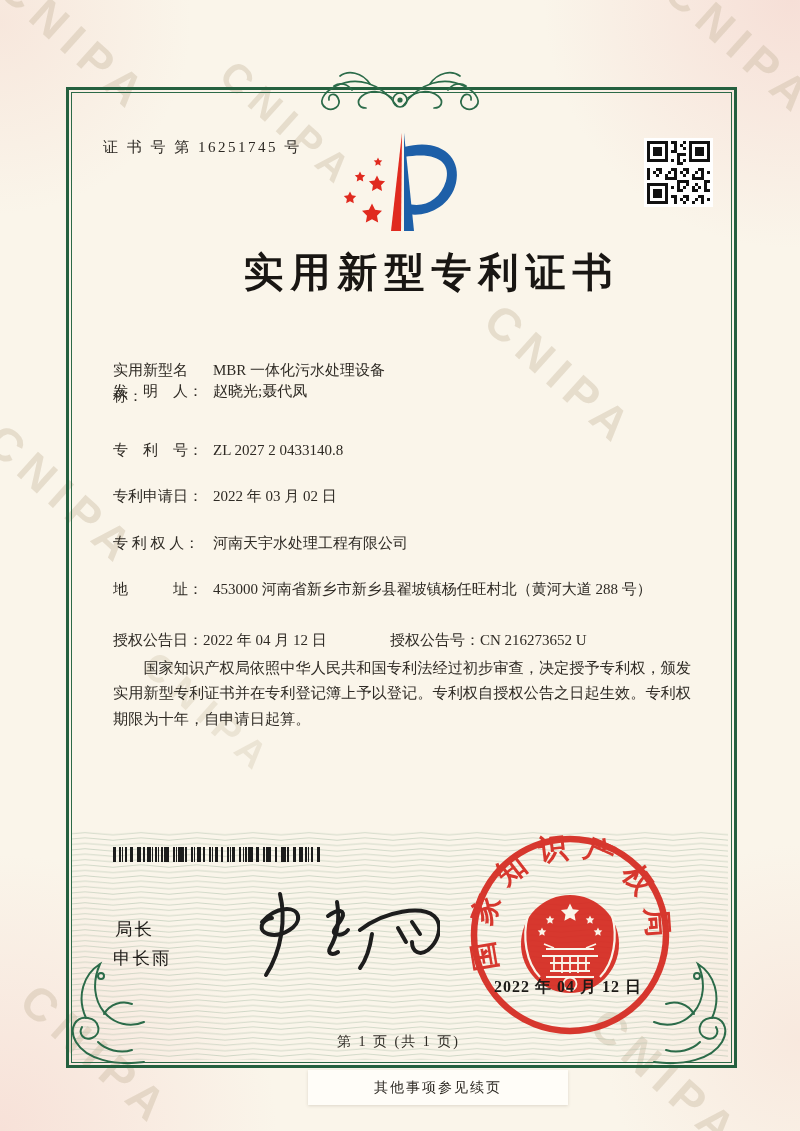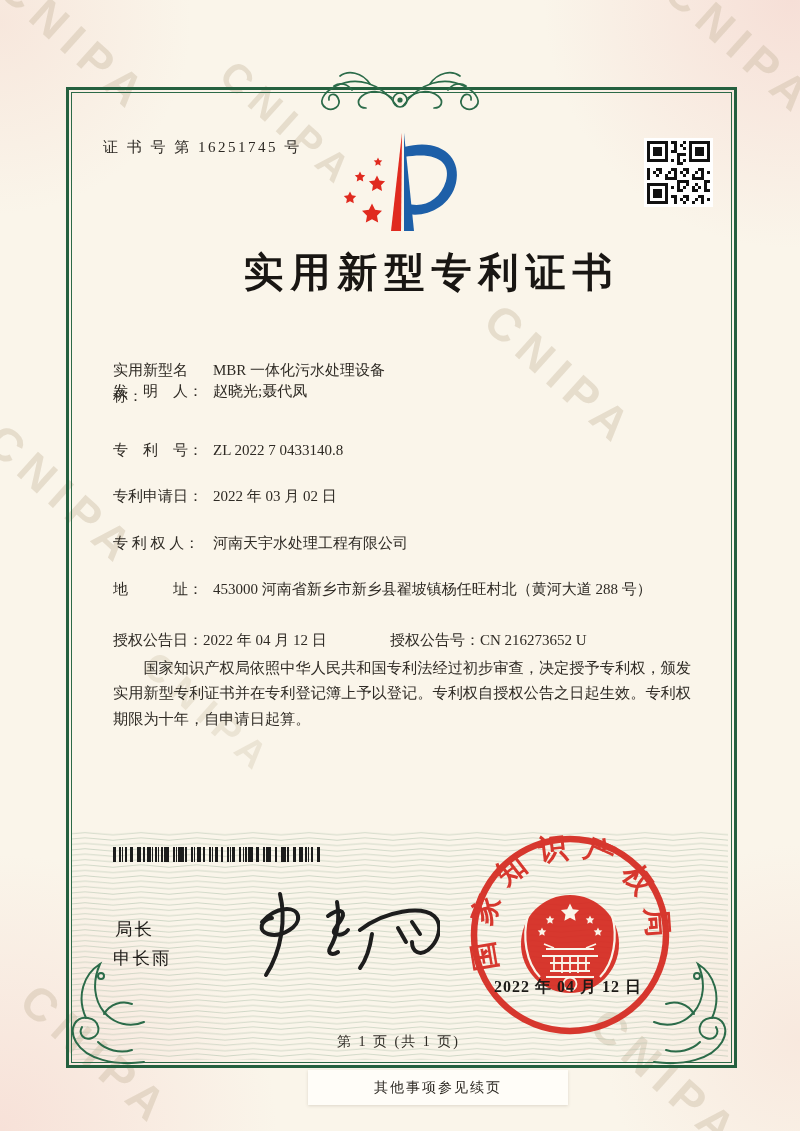--- a/index.html
+++ b/index.html
@@ -253,21 +253,21 @@
   <div class="frow" style="top:345px;margin-top:12px;">
     <span class="lb">实用新型名称：</span>
     <span class="vl">MBR 一体化污水处理设备</span>
   </div>
   <div class="frow" style="top:378px;">
     <span class="lb">发　明　人：</span>
     <span class="vl">赵晓光;聂代凤</span>
   </div>
   <div class="frow" style="top:437px;">
     <span class="lb">专　利　号：</span>
-    <span class="vl">ZL 2022 7 0433140.8</span>
+    <span class="vl">ZL 2027 2 0433140.8</span>
   </div>
   <div class="frow" style="top:483px;">
     <span class="lb">专利申请日：</span>
     <span class="vl">2022 年 03 月 02 日</span>
   </div>
   <div class="frow" style="top:530px;">
     <span class="lb">专 利 权 人：</span>
     <span class="vl">河南天宇水处理工程有限公司</span>
   </div>
   <div class="frow" style="top:576px;">

